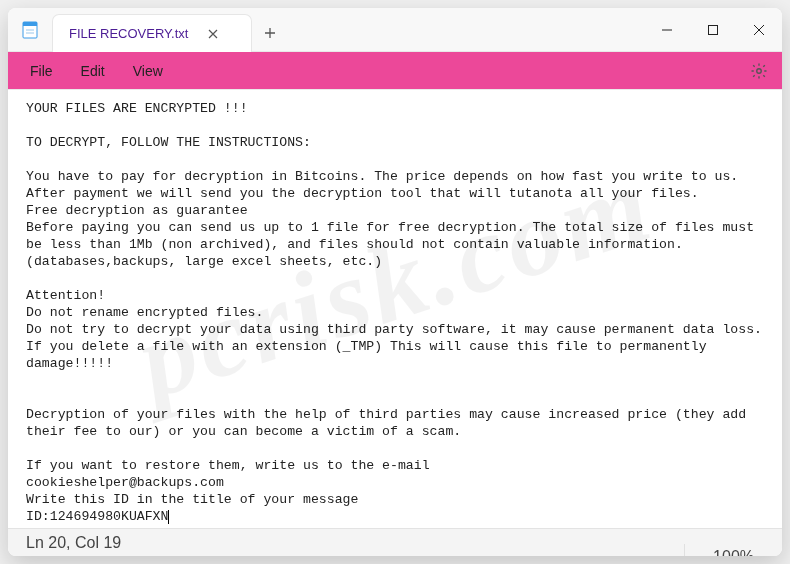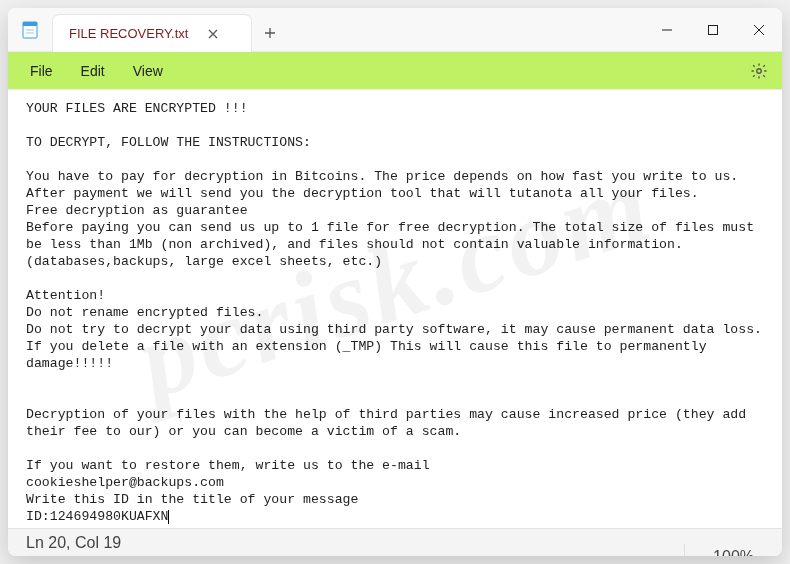--- a/index.html
+++ b/index.html
@@ -34,34 +34,34 @@
   .app-icon {
     width: 44px; display: flex; align-items: center; justify-content: center;
   }
   .tab {
     display: flex; align-items: center; gap: 14px;
     background: #fff; margin-top: 6px; border-radius: 7px 7px 0 0;
     padding: 0 14px 0 16px; height: 38px;
     border: 1px solid #e6e6e6; border-bottom: none;
     min-width: 200px;
   }
-  .tab-title { font-size: 13px; color: #7f1d1d; }
+  .tab-title { font-size: 13px; color: #4c1d95; }
   .tab-close { width: 22px; height: 22px; display:flex; align-items:center; justify-content:center; border-radius:3px; font-size:13px; color:#555;}
   .new-tab {
     width: 36px; display:flex; align-items:center; justify-content:center;
     margin-top:6px; font-size:18px; color:#555;
   }
   .spacer { flex: 1; }
   .winbtns { display:flex; }
   .winbtn { width:46px; height:44px; display:flex; align-items:center; justify-content:center; }
   .winbtn svg { display:block; }
   
   .menubar {
     height: 38px; display:flex; align-items:center; padding: 0 8px;
-    background:#bef264; border-bottom:1px solid #eaeaea;
+    background:#ec4899; border-bottom:1px solid #eaeaea;
   }
   .menu-item { padding: 6px 14px; font-size:14px; color:#222; border-radius:4px;}
   .menubar .spacer { flex:1; }
   .gear { width:30px; height:30px; display:flex; align-items:center; justify-content:center; color:#555;}
   
   .content {
     flex:1; padding: 10px 18px 8px 18px;
     font-family: Consolas, "Courier New", monospace;
     font-size: 13.2px; line-height: 17px; color:#222;
     white-space: pre-wrap; overflow:hidden;

